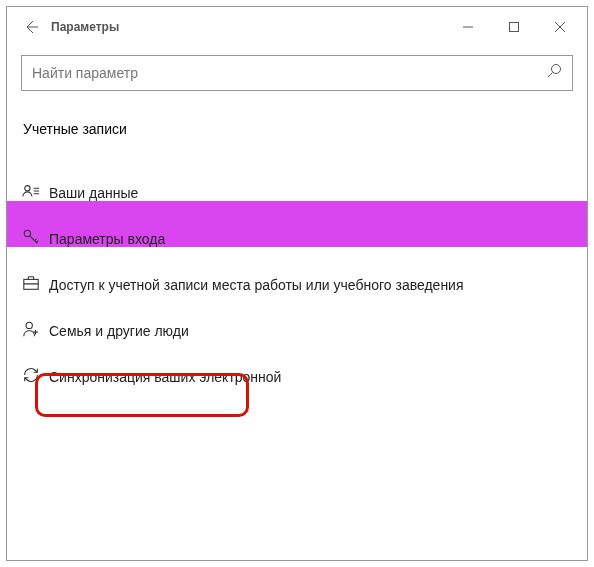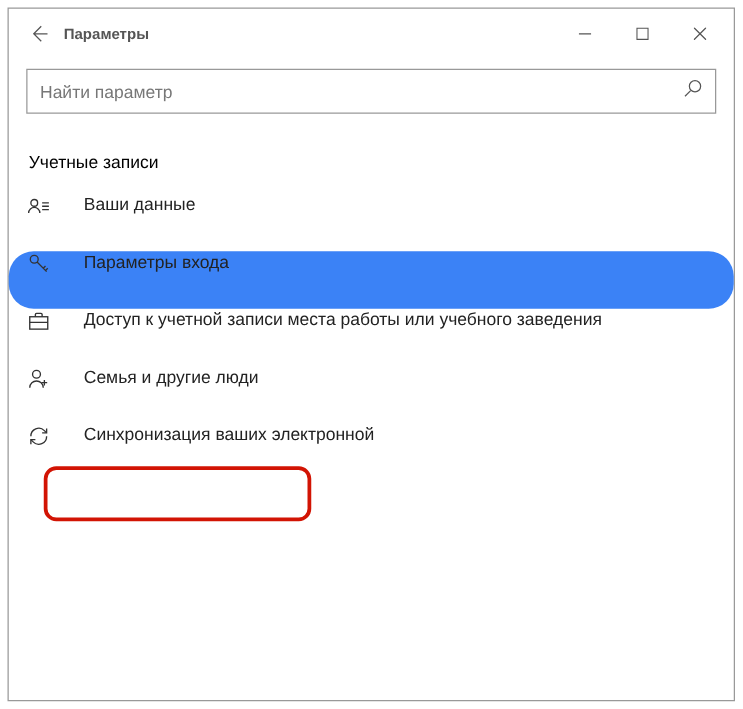--- a/index.html
+++ b/index.html
@@ -80,31 +80,30 @@
       color: #000000;
       font-weight: 400;
       padding: 6px 2px 18px 2px;
     }
     .nav-list {
       margin-left: -14px;
       margin-right: -14px;
     }
     .nav-item {
       display: flex;
-      align-items: flex-start;
+      align-items: flex-end;
       height: 46px;
       padding: 0 14px;
-      gap: 26px;
+      gap: 8px;
       font-size: 14px;
       color: #222;
       position: relative;
     }
     .nav-item.selected {
-      background: #3b82f6;
-      border-radius: 20px;
+      background: #d946ef;
     }
     .nav-icon {
       width: 20px;
       height: 20px;
       display: flex;
       align-items: center;
       justify-content: center;
       flex-shrink: 0;
     }
     .highlight-box {

